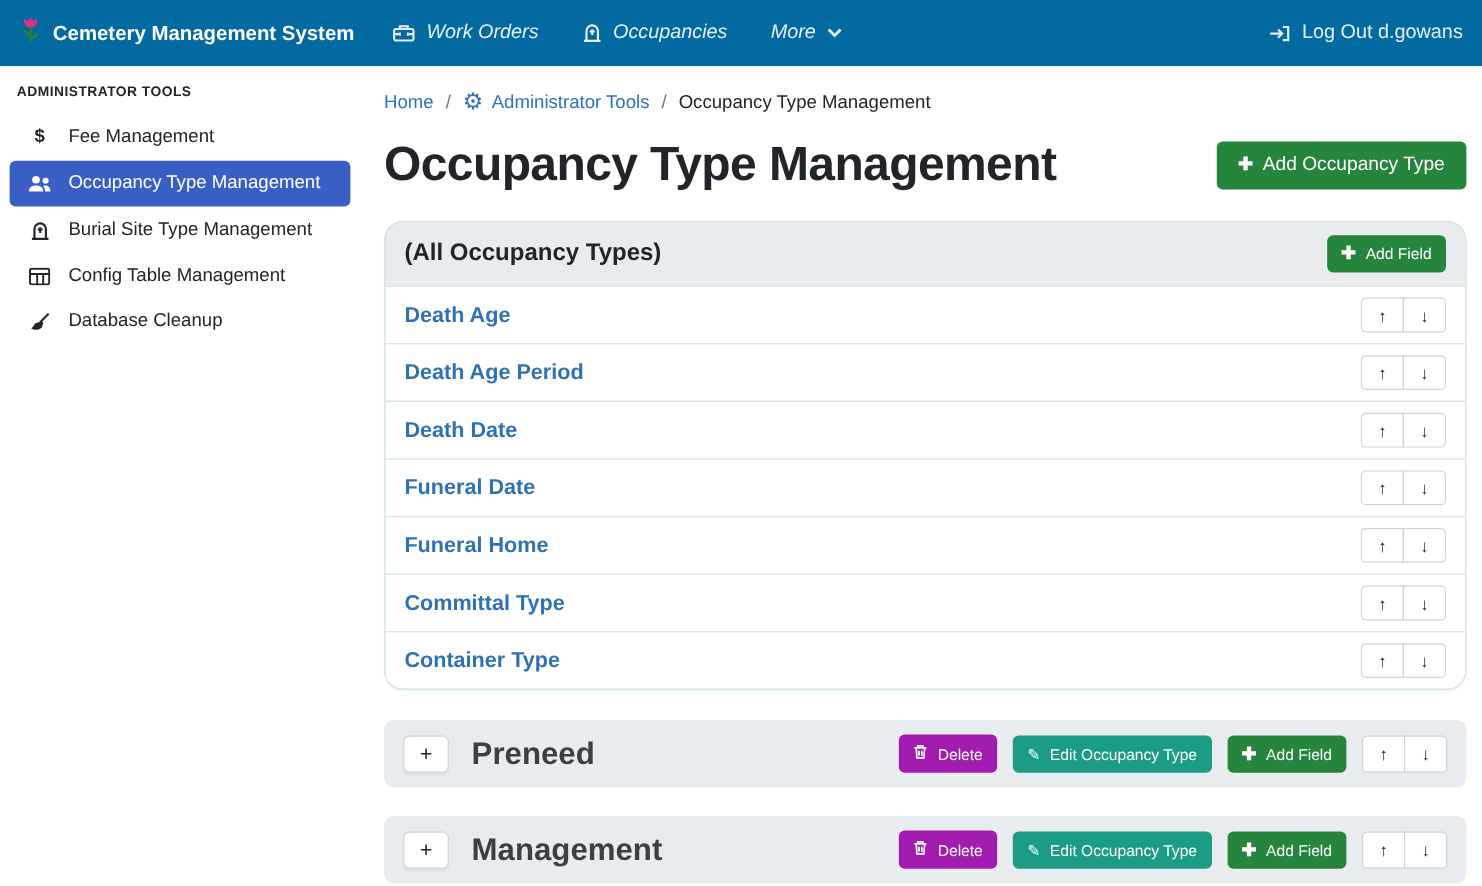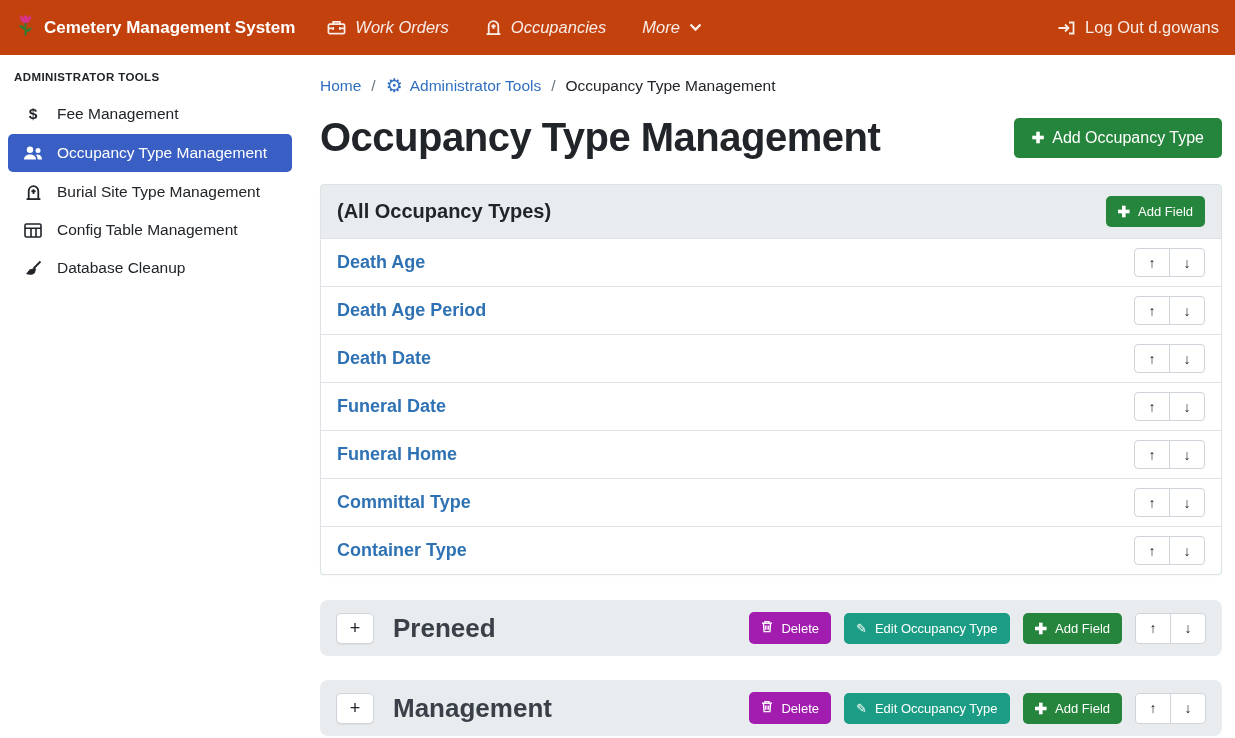--- a/index.html
+++ b/index.html
@@ -1,20 +1,20 @@
 <!DOCTYPE html>
 <html><head>
 <meta charset="utf-8">
 <style>
   * { box-sizing: border-box; margin: 0; padding: 0; }
   html,body { width:1235px; height:738px; overflow:hidden; }
   body { font-family:"Liberation Sans", sans-serif; background:#fff; color:#212529; }
 
   
-  .navbar { height:55px; background:#c2410c; display:flex; align-items:center; padding:0 16px; }
+  .navbar { height:55px; background:#0369a1; display:flex; align-items:center; padding:0 16px; }
   .brand { display:flex; align-items:center; gap:9px; color:#fff; font-size:17px; font-weight:bold; text-decoration:none; cursor:pointer; }
   .nav-links { display:flex; align-items:center; gap:36px; margin-left:32px; }
   .nav-link { display:flex; align-items:center; gap:9px; color:rgba(255,255,255,.9); font-size:16.5px; text-decoration:none; cursor:pointer;font-style:italic; }
   .nav-link .nicon, .logout .nicon { display:flex; align-items:center; }
   .logout { margin-left:auto; display:flex; align-items:center; gap:9px; color:rgba(255,255,255,.9); font-size:16.5px; text-decoration:none; cursor:pointer; }
 
   
   .layout { display:flex; height:700px; overflow:hidden; }
 
   
@@ -39,21 +39,21 @@
 
   .btn { display:inline-flex; align-items:center; gap:8px; border:none; border-radius:5px; color:#fff; cursor:pointer; font-family:inherit; white-space:nowrap; }
   .btn .plus { font-size:15px; font-weight:bold; line-height:1; }
   .btn-add-type { background:#26853c; font-size:16px; padding:11px 18px; }
   .btn-sm { font-size:13px; padding:8px 12px; }
   .btn-green { background:#26853c; }
   .btn-teal { background:#1b9c84; }
   .btn-red { background:#a21caf; }
 
   
-  .card { border:1px solid #dee2e6; border-radius:4px; overflow:hidden; margin-bottom:25px; box-shadow:0 1px 2px rgba(0,0,0,.04); background:#86efac; }
+  .card { border:1px solid #dee2e6; border-radius:16px; overflow:hidden; margin-bottom:25px; box-shadow:0 1px 2px rgba(0,0,0,.04); background:#86efac; }
   .card-header { background:#e9ecef; display:flex; align-items:center; justify-content:space-between; padding:11px 16px; }
   .card-title { font-size:20px; font-weight:600; color:#212529; }
   .field-row { display:flex; align-items:center; justify-content:space-between; padding:9px 16px; border-top:1px solid #dee2e6; background:#fff; }
   .field-link { color:#2f72b4; font-weight:bold; font-size:18px; text-decoration:none; cursor:pointer; }
 
   .arrow-group { display:flex; }
   .arrow-btn { width:36px; height:29px; background:#fff; border:1px solid #ced4da; color:#212529; font-size:14px; display:flex; align-items:center; justify-content:center; cursor:pointer; }
   .arrow-btn:first-child { border-radius:4px 0 0 4px; }
   .arrow-btn:last-child { border-radius:0 4px 4px 0; margin-left:-1px; }
 

